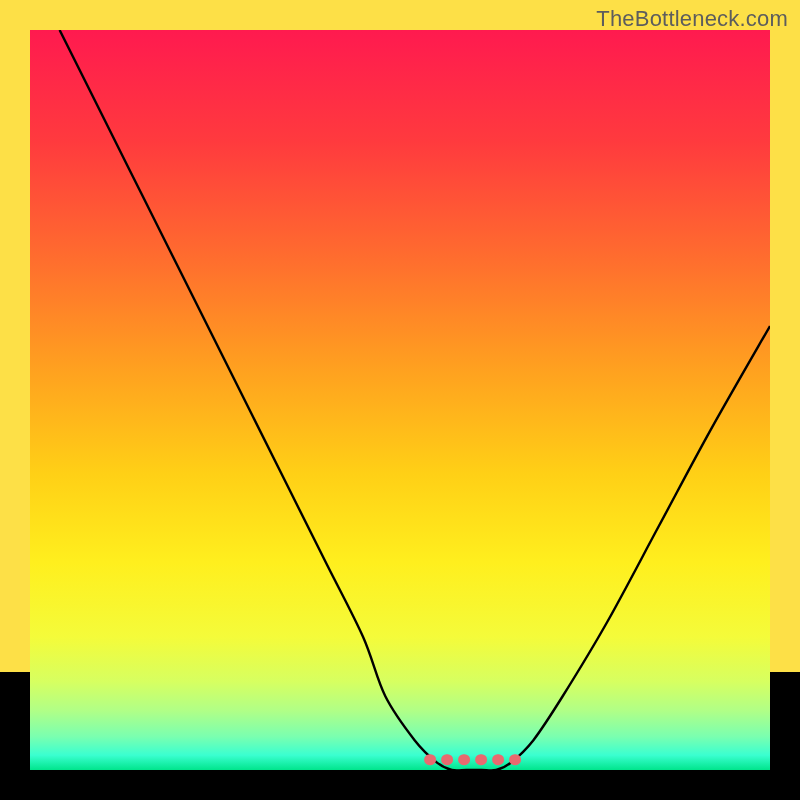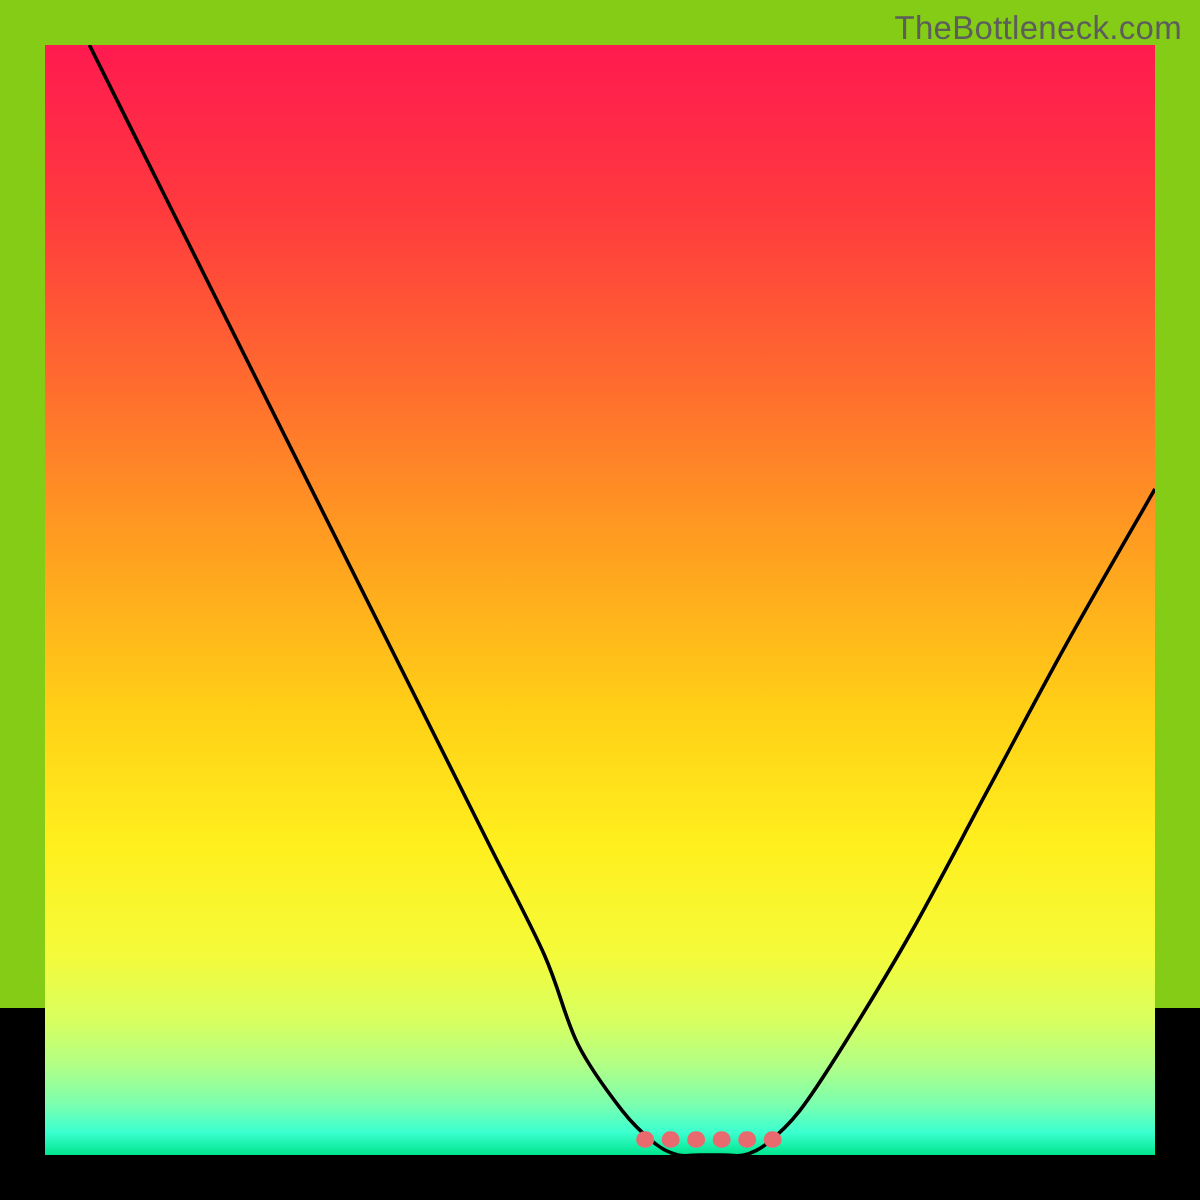--- a/index.html
+++ b/index.html
@@ -8,21 +8,21 @@
     width: 800px;
     height: 800px;
     background: #000;
     overflow: hidden;
     font-family: Arial, Helvetica, sans-serif;
   }
   .frame {
     position: relative;
     width: 800px;
     height: 672px;
-    background: #84cc16;
+    background: #fde047;
   }
   .plot-area {
     position: absolute;
     left: 30px;
     top: 30px;
     width: 740px;
     height: 740px;
     overflow: hidden;
   }
   .gradient-bg {

